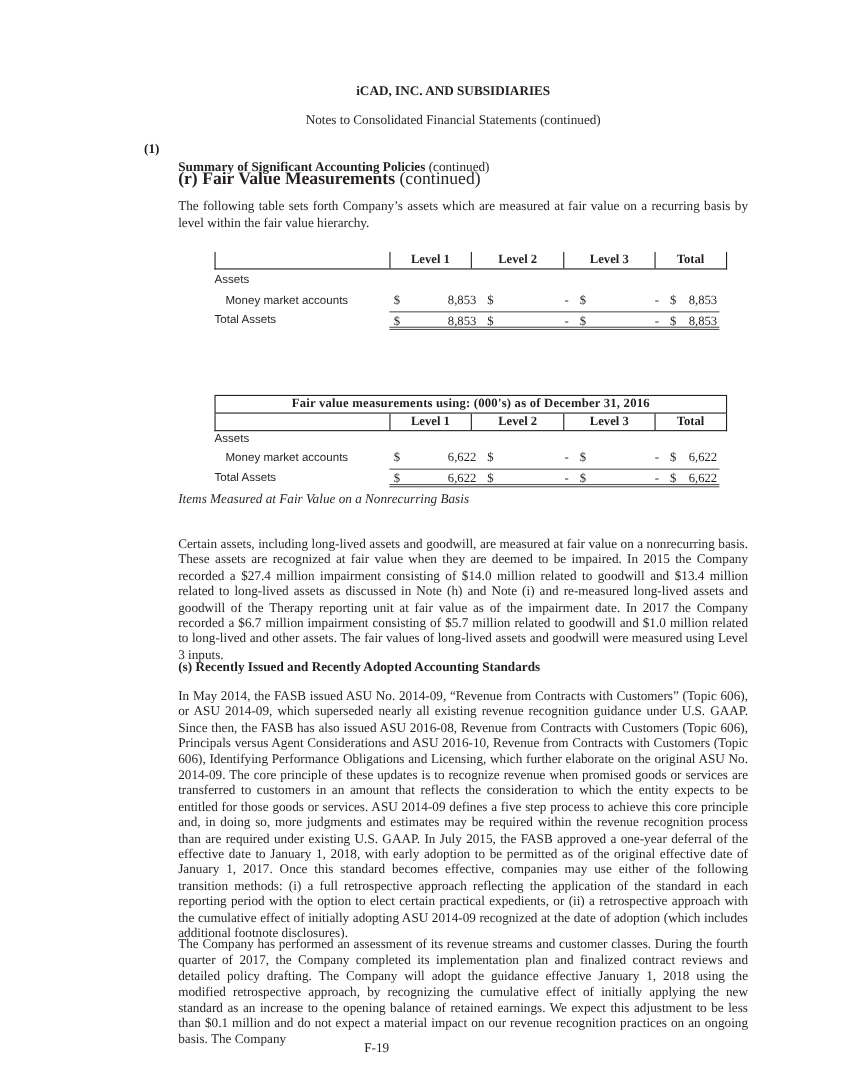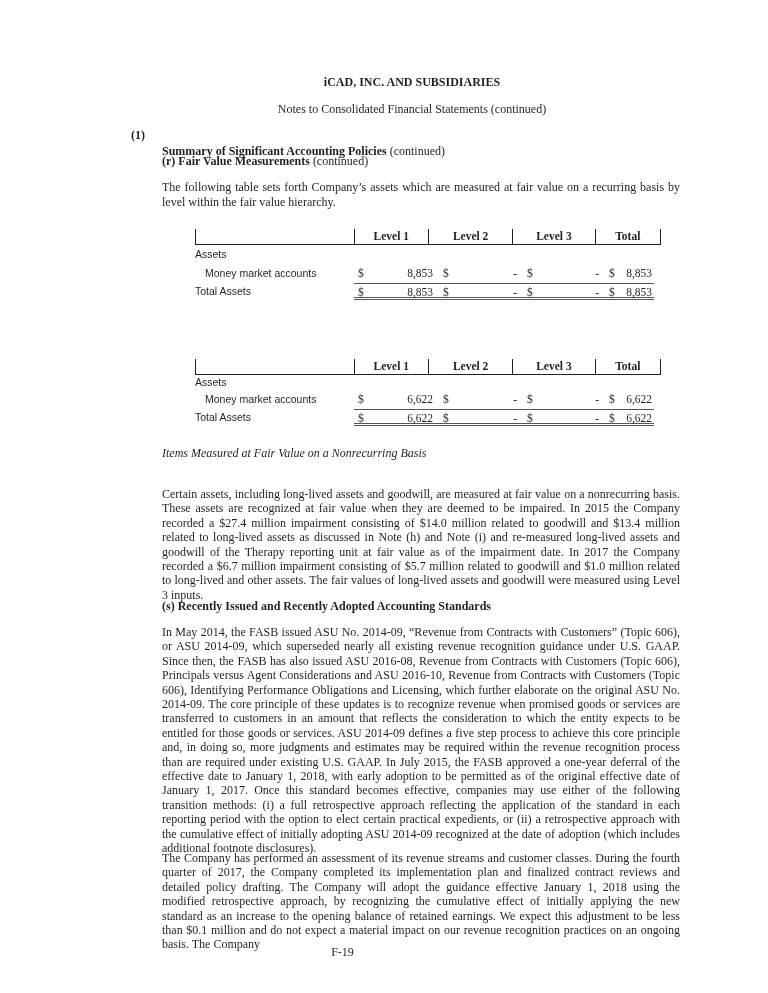--- a/index.html
+++ b/index.html
@@ -4,21 +4,21 @@
 <style>
   html, body { margin: 0; padding: 0; background: #ffffff; }
   body { width: 768px; height: 993px; position: relative; overflow: hidden;
          font-family: "Liberation Serif", "DejaVu Serif", serif; color: #231f20; }
   .abs { position: absolute; padding-left: 28px; }
   .company { top: 75px; left: 0; width: 768px; text-align: center; font-weight: bold; font-size: 12px; }
   .subtitle { top: 102px; left: 0; width: 768px; text-align: center; font-size: 12px; }
   .secnum { top: 128px; left: 103px; font-size: 12px; font-weight: bold; }
   .sectitle { top: 128px; left: 134px; font-size: 12px; margin-top: 16px; }
   .sectitle b, .subsec b { font-weight: bold; }
-  .subsec { top: 154px; left: 134px; font-size: 12px; }
+  .subsec { top: 154px; left: 134px; font-size: 16px; }
   .intro { top: 180px; left: 134px; width: 518px; font-size: 12px; line-height: 14.5px; text-align: justify; }
 
   .fvtable { left: 167px; width: 466px; font-size: 11.5px; }
   .fvtable .title-row { border: 1px solid #231f20; text-align: center; font-weight: bold; height: 15px; line-height: 15px; letter-spacing: 0.2px; }
   .fvtable .head-row { display: flex; border-left: 1px solid #231f20; border-right: 1px solid #231f20; border-bottom: 1px solid #231f20; height: 15px; line-height: 15px; font-weight: bold; }
   .fvtable .hcell { text-align: center; border-left: 1px solid #231f20; }
   .fvtable .hcell.first { border-left: none; }
   .row { display: flex; height: 17px; line-height: 17px; font-family: "Liberation Sans", "DejaVu Sans", sans-serif; font-size: 10.5px; }
   .row .lab { width: 159px; }
   .row .lab.indent { padding-left: 10px; width: 149px; }
@@ -101,20 +101,21 @@
         </div>
       <div class="cell c4">
           <span>$</span>
           <span>8,853</span>
         </div>
     </div>
   </div>
 </div>
 
 <div class="abs fvtable" style="top:359px;">
+  <div class="title-row">Fair value measurements using: (000's) as of December 31, 2016</div>
   <div class="head-row">
     <div class="hcell first" style="width:159px;"></div>
     <div class="hcell" style="width:74px;">Level 1</div>
     <div class="hcell" style="width:84px;">Level 2</div>
     <div class="hcell" style="width:82px;">Level 3</div>
     <div class="hcell" style="width:65px;">Total</div>
   </div>
   <div class="row" style="height:15px;line-height:15px;">
       <div class="lab">Assets</div>
     </div>

